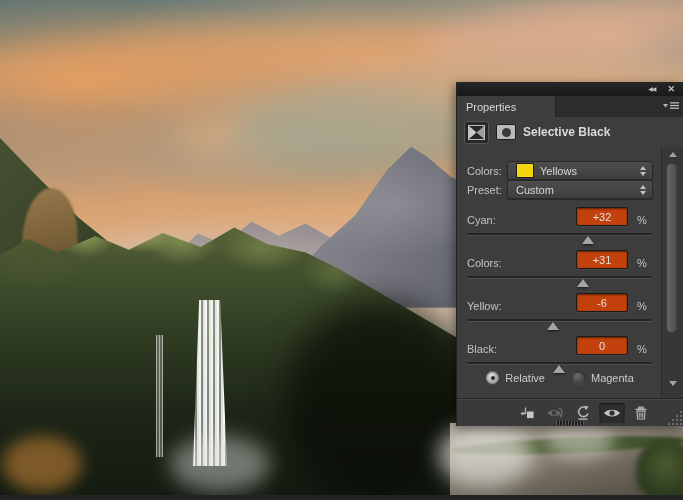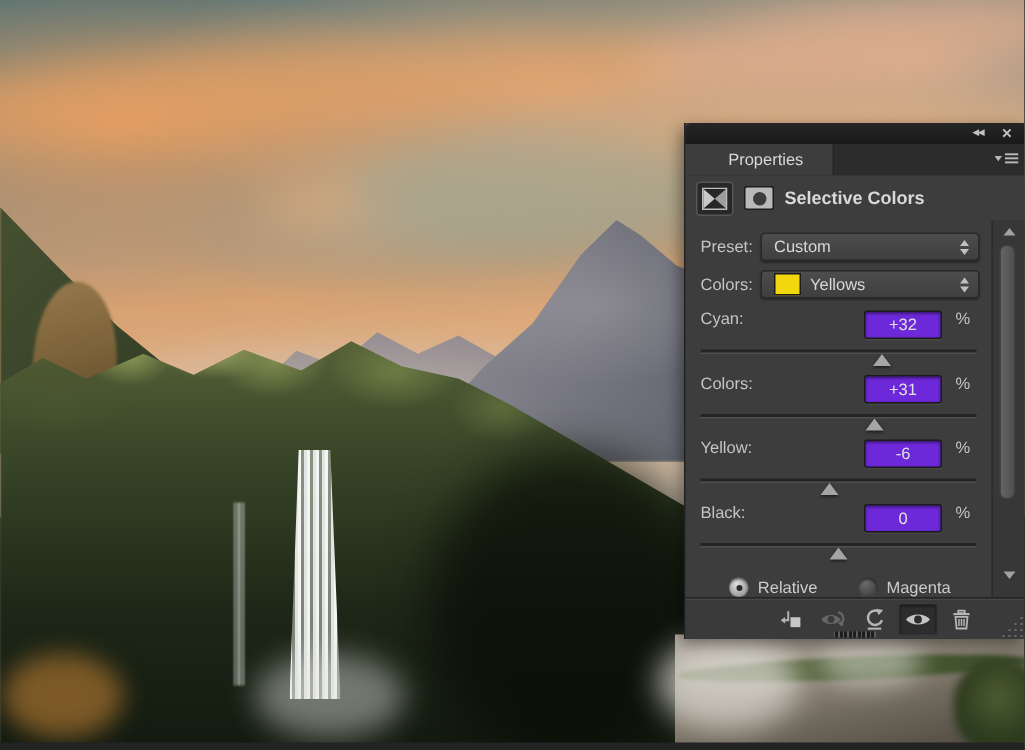--- a/index.html
+++ b/index.html
@@ -80,21 +80,21 @@
   .panel{position:absolute;left:456px;top:82px;width:227px;height:344px;
          background:#3d3d3d;border-left:1px solid #232323;box-sizing:border-box;
          box-shadow:-2px 3px 10px rgba(0,0,0,.45);font-size:11px;color:#c9c9c9;}
   .titlebar{height:14px;background:linear-gradient(#262626,#191919);
          border-radius:4px 0 0 0;display:flex;align-items:center;justify-content:flex-end;
          gap:12px;padding-right:8px;}
   .tb-collapse{font-size:6px;letter-spacing:-1px;color:#c2c2c2;cursor:pointer;line-height:1;}
   .tb-close{font-size:9px;font-weight:bold;color:#c2c2c2;cursor:pointer;line-height:1;}
   .tabbar{height:21px;background:#2c2c2c;position:relative;display:flex;}
   .tab{width:89px;background:#3d3d3d;border-right:1px solid #252525;
-       display:flex;align-items:center;padding-left:9px;color:#d8d8d8;justify-content:center;}
+       display:flex;align-items:center;padding-left:9px;color:#d8d8d8;}
   .menubtn{position:absolute;right:4px;top:5px;cursor:pointer;}
   .toprow{height:30px;display:flex;align-items:center;gap:7px;padding-left:7px;}
   .adjbtn{width:25px;height:23px;background:#282828;border:1px solid #565656;border-radius:3px;
           display:flex;align-items:center;justify-content:center;box-sizing:border-box;}
   .maskthumb{width:20px;height:16px;background:#b9b9b9;border:1px solid #1c1c1c;border-radius:2px;
           display:flex;align-items:center;justify-content:center;box-sizing:border-box;}
   .maskdot{width:9px;height:9px;border-radius:50%;background:#3c3c3c;}
   .adjtitle{font-weight:bold;font-size:12px;color:#d9d9d9;}
 
   .body{display:flex;height:251px;}
@@ -109,33 +109,33 @@
   .updown{display:flex;flex-direction:column;gap:2px;align-items:center;}
   .tri-u{width:0;height:0;border-left:3.5px solid transparent;border-right:3.5px solid transparent;
          border-bottom:4px solid #c0c0c0;}
   .tri-d{width:0;height:0;border-left:3.5px solid transparent;border-right:3.5px solid transparent;
          border-top:4px solid #c0c0c0;}
   .colors-row{margin-top:6px;}
   .preset-row{margin-top:0;}
   .swatch{width:16px;height:13px;border:1px solid #1c1c1c;margin-right:6px;flex:none;}
 
   .slider-group{margin-top:8px;}
-  .srow{display:flex;align-items:flex-start;height:19px;}
-  .valbox{margin-left:auto;width:52px;height:19px;background:#6d28d9;border:1px solid #1a1a1a;
+  .srow{display:flex;align-items:flex-end;height:19px;}
+  .valbox{margin-left:auto;width:52px;height:19px;background:#c2410c;border:1px solid #1a1a1a;
       border-radius:2px;color:#e0e0e0;display:flex;align-items:center;justify-content:center;
       box-shadow:inset 0 1px 2px rgba(0,0,0,.5),0 1px 0 rgba(255,255,255,.05);box-sizing:border-box;}
   .unit{width:16px;margin-left:9px;color:#c4c4c4;}
   .trackwrap{height:14px;position:relative;margin-top:2px;}
   .track{position:absolute;left:0;right:2px;top:5px;height:2px;background:#242424;
       box-shadow:0 1px 0 rgba(255,255,255,.10);cursor:pointer;}
   .thumb{position:absolute;top:3px;width:0;height:0;
       border-left:6px solid transparent;border-right:6px solid transparent;
       border-bottom:8px solid #a5a5a5;filter:drop-shadow(0 1px 1px rgba(0,0,0,.6));cursor:pointer;}
 
-  .radios{margin-top:14px;display:flex;justify-content:center;gap:27px;}
+  .radios{display:flex;justify-content:center;gap:27px;}
   .radio-item{display:flex;align-items:center;gap:6px;cursor:pointer;color:#cccccc;}
   .radio{position:relative;width:13px;height:13px;border-radius:50%;flex:none;
       background:radial-gradient(circle at 38% 32%,#6a6a6a,#454545 70%);
       box-shadow:inset 0 1px 2px rgba(0,0,0,.6),0 1px 0 rgba(255,255,255,.08);}
   .radio-item.checked .radio{background:radial-gradient(circle at 38% 32%,#e0e0e0,#9a9a9a 75%);}
   .radio-item.checked .radio::after{content:"";position:absolute;left:50%;top:50%;
       transform:translate(-50%,-50%);width:4px;height:4px;border-radius:50%;background:#2b2b2b;}
 
   .vscroll{width:21px;flex:none;background:#373737;border-left:1px solid #2d2d2d;position:relative;}
   .sarrow{position:absolute;left:50%;transform:translateX(-50%);cursor:pointer;}
@@ -216,49 +216,49 @@
       <div class="adjbtn">
         <svg width="17" height="15" viewBox="0 0 17 15">
           <rect x="0.5" y="0.5" width="16" height="14" fill="#262626" stroke="#bdbdbd"></rect>
           <polygon points="1,1 8.5,7.5 1,14" fill="#c8c8c8"></polygon>
           <polygon points="16,1 8.5,7.5 16,14" fill="#9d9d9d"></polygon>
         </svg>
       </div>
       <div class="maskthumb">
         <span class="maskdot"></span>
       </div>
-      <div class="adjtitle">Selective Colors</div>
+      <div class="adjtitle">Selective Black</div>
     </div>
 
     <div class="body">
       <div class="content">
-
-        <div class="row preset-row">
-          <span class="lbl">Preset:</span>
-          <div class="select">
-            <span class="seltext">Custom</span>
-            <span class="updown">
-                <i class="tri-u"></i>
-                <i class="tri-d"></i>
-              </span>
-          </div>
-        </div>
 
         <div class="row colors-row">
           <span class="lbl">Colors:</span>
           <div class="select">
             <span class="swatch" style="background: rgb(242, 214, 14);"></span>
             <span class="seltext">Yellows</span>
             <span class="updown">
                 <i class="tri-u"></i>
                 <i class="tri-d"></i>
               </span>
           </div>
         </div>
 
+        <div class="row preset-row">
+          <span class="lbl">Preset:</span>
+          <div class="select">
+            <span class="seltext">Custom</span>
+            <span class="updown">
+                <i class="tri-u"></i>
+                <i class="tri-d"></i>
+              </span>
+          </div>
+        </div>
+
         <div class="slider-group">
           <div class="srow">
             <span class="lbl">Cyan:</span>
             <div class="valbox">
               <span>+32</span>
             </div>
             <span class="unit">%</span>
           </div>
           <div class="trackwrap">
             <div class="track">

